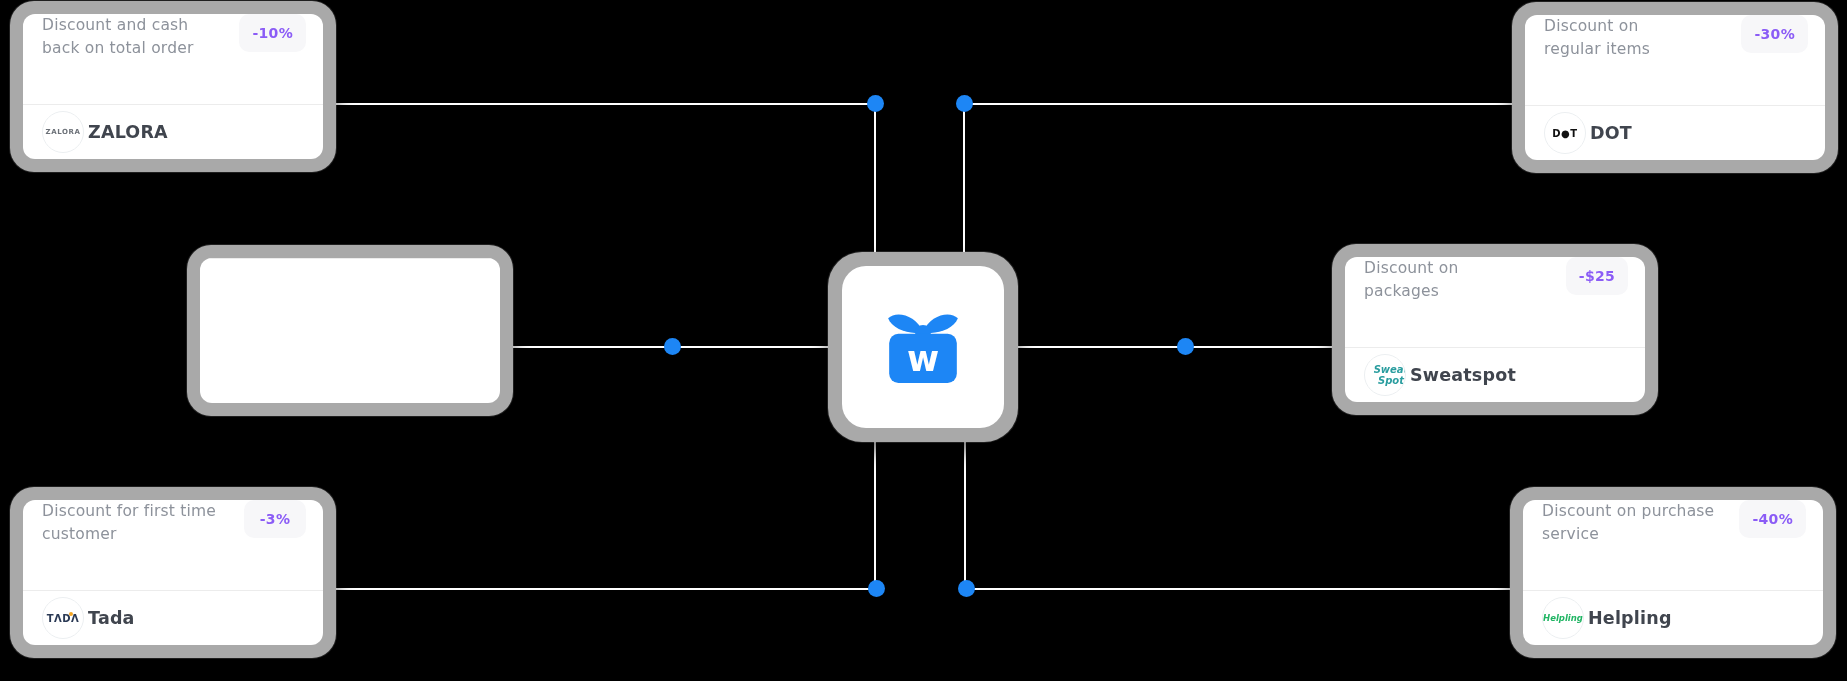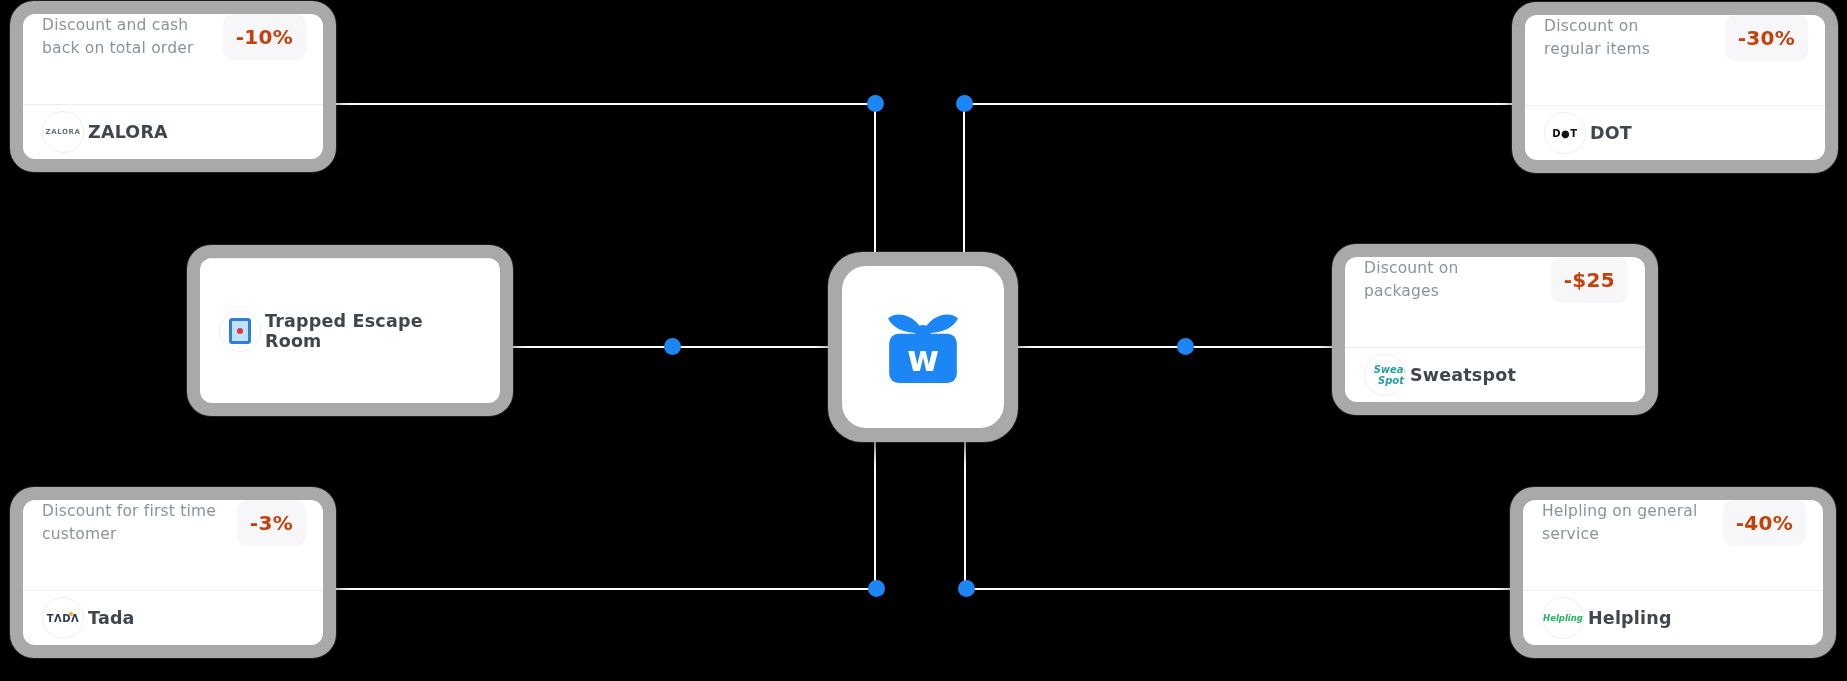--- a/index.html
+++ b/index.html
@@ -23,21 +23,21 @@
     background:#fff;border-radius:12px;width:100%;height:100%;
     display:flex;flex-direction:column;overflow:hidden;
   }
   .card-head{
     flex:0 0 90px;display:flex;align-items:flex-start;justify-content:space-between;
     padding:0 17px 0 19px;
   }
   .desc{color:#8d929b;font-size:15.5px;line-height:1.5;letter-spacing:.2px;}
   .badge{
     background:#f7f7f9;border-radius:10px;padding:11px 13px;min-width:62px;text-align:center;
-    color:#c2410c;font-size:20px;font-weight:700;letter-spacing:.3px;white-space:nowrap;
+    color:#8b5cf6;font-size:14px;font-weight:700;letter-spacing:.3px;white-space:nowrap;
   }
   .divider{height:1px;background:#ececec;flex:0 0 1px;}
   .card-foot{flex:1;display:flex;align-items:center;gap:4px;padding:0 19px;}
   .logo-circle{
     width:42px;height:42px;border-radius:50%;background:#fff;border:1px solid #eceff1;
     display:flex;align-items:center;justify-content:center;flex:0 0 auto;
     text-align:center;overflow:hidden;
   }
   .brand-name{color:#40454e;font-size:17.5px;font-weight:600;letter-spacing:.2px;}
   
@@ -139,28 +139,20 @@
           <span class="lm-dot">D●T</span>
         </div>
         <div class="brand-name">DOT</div>
       </div>
     </div>
   </div>
 
   <div class="card" id="card-trapped">
     <div class="card-inner">
       <div class="divider"></div>
-      <div class="card-foot">
-        <div class="logo-circle">
-          <div class="door-icon">
-              <div class="dot"></div>
-            </div>
-        </div>
-        <div class="brand-name">Trapped Escape Room</div>
-      </div>
     </div>
   </div>
 
   <div class="card" id="card-sweatspot">
     <div class="card-inner">
       <div class="card-head">
         <div class="desc">
           <span>Discount on</span><br>
           <span>packages</span>
         </div>
@@ -192,21 +184,21 @@
         </div>
         <div class="brand-name">Tada</div>
       </div>
     </div>
   </div>
 
   <div class="card" id="card-helpling">
     <div class="card-inner">
       <div class="card-head">
         <div class="desc">
-          <span>Helpling on general</span><br>
+          <span>Discount on purchase</span><br>
           <span>service</span>
         </div>
         <div class="badge">-40%</div>
       </div>
       <div class="divider"></div>
       <div class="card-foot">
         <div class="logo-circle">
           <span class="lm-helpling">Helpling</span>
         </div>
         <div class="brand-name">Helpling</div>

